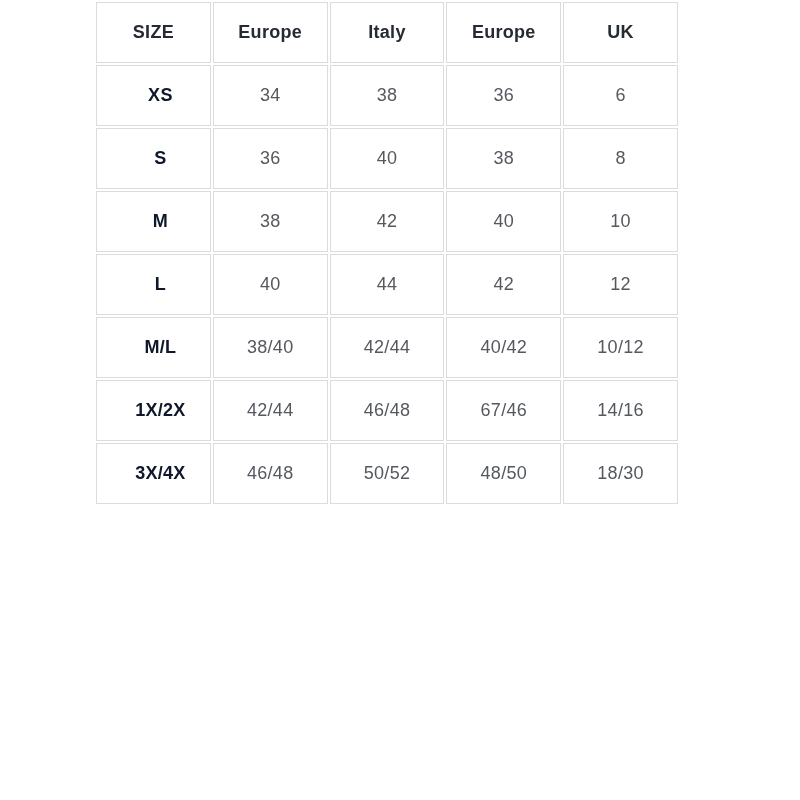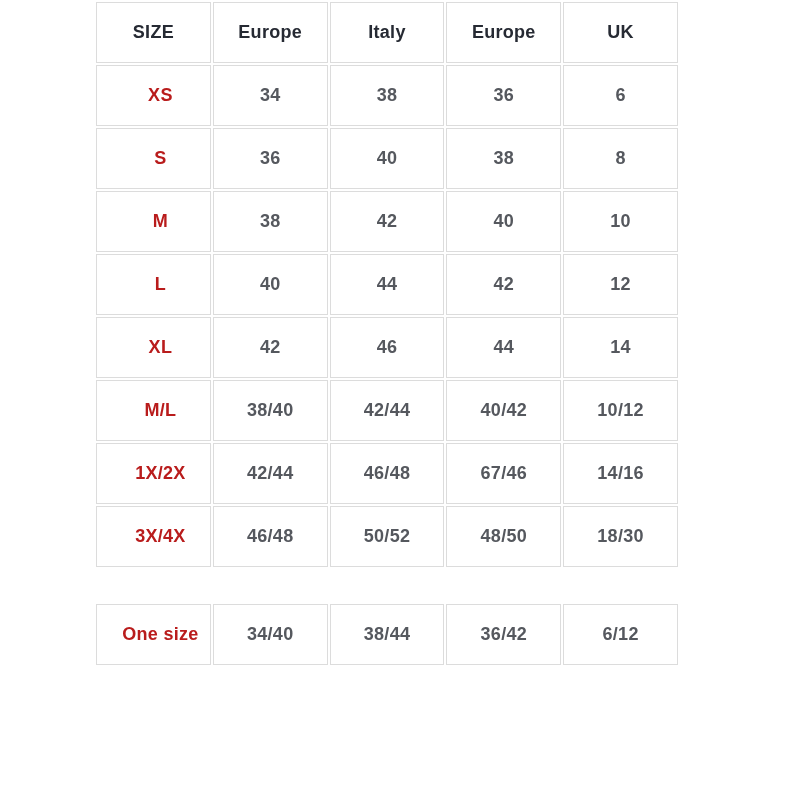--- a/index.html
+++ b/index.html
@@ -37,25 +37,25 @@
     font-size: 18px;
     letter-spacing: 0.3px;
     padding: 0;
   }
   table.size-table th {
     font-weight: 700;
     color: #262a33;
   }
   table.size-table td {
     color: #55585e;
-    font-weight: 700;
+    font-weight: 400;
   }
   table.size-table td.row-label {
     font-weight: 700;
-    color: #b91c1c;
+    color: #0f172a;
     padding-left: 14px;
   }
   table.second {
     margin-top: 33px;
   }
 </style>
 </head>
 <body>
 
 <div class="page">
@@ -94,27 +94,20 @@
             <td>10</td>
           </tr>
           <tr>
             <td class="row-label">L</td>
             <td>40</td>
             <td>44</td>
             <td>42</td>
             <td>12</td>
           </tr>
           <tr>
-            <td class="row-label">XL</td>
-            <td>42</td>
-            <td>46</td>
-            <td>44</td>
-            <td>14</td>
-          </tr>
-          <tr>
             <td class="row-label">M/L</td>
             <td>38/40</td>
             <td>42/44</td>
             <td>40/42</td>
             <td>10/12</td>
           </tr>
           <tr>
             <td class="row-label">1X/2X</td>
             <td>42/44</td>
             <td>46/48</td>
@@ -126,24 +119,17 @@
             <td>46/48</td>
             <td>50/52</td>
             <td>48/50</td>
             <td>18/30</td>
           </tr>
         </tbody>
     </table>
 
     <table class="size-table second">
       <tbody>
-          <tr>
-            <td class="row-label">One size</td>
-            <td>34/40</td>
-            <td>38/44</td>
-            <td>36/42</td>
-            <td>6/12</td>
-          </tr>
         </tbody>
     </table>
 
   </div>
 </div>
 
 </body></html>

